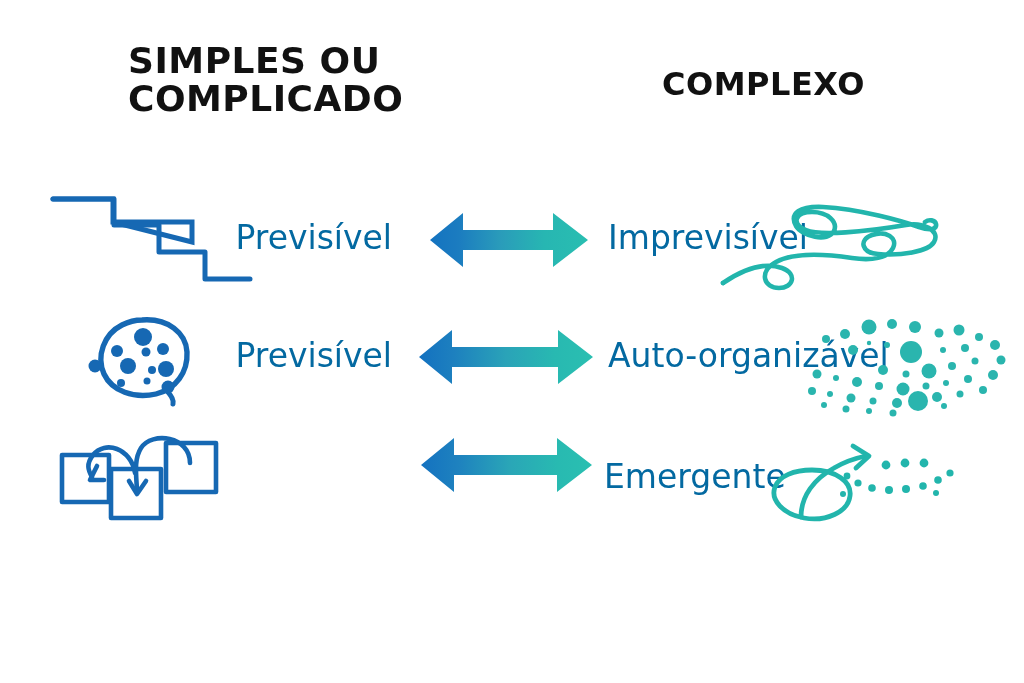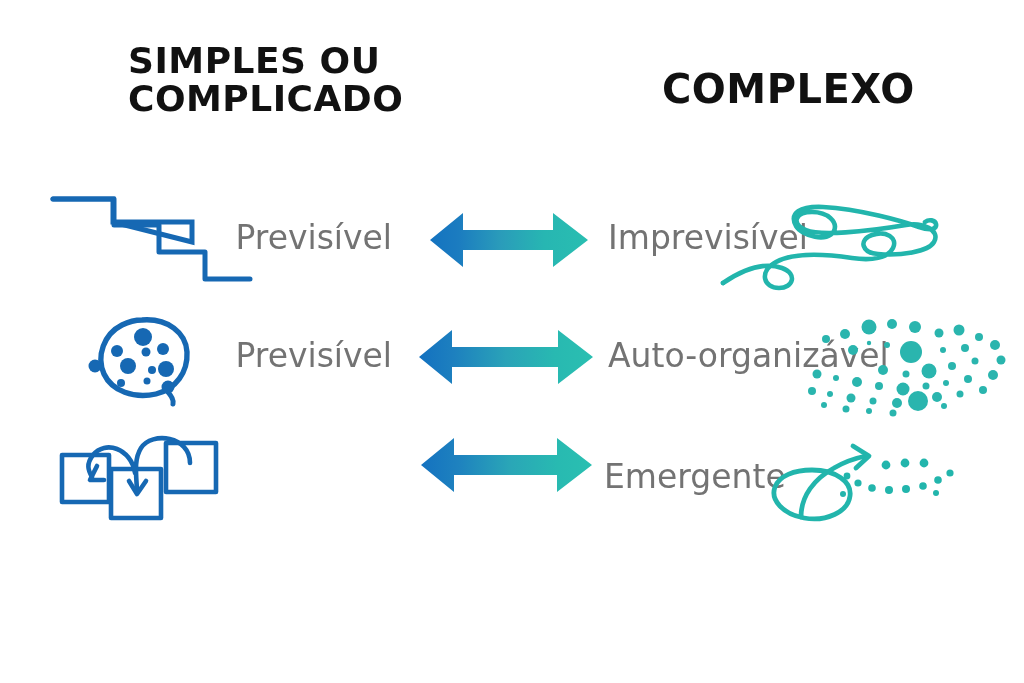--- a/index.html
+++ b/index.html
@@ -28,27 +28,27 @@
     text-transform: uppercase;
   }
   #heading-left {
     left: 128px;
     top: 42px;
     font-size: 36px;
   }
   #heading-right {
     left: 662px;
     top: 68px;
-    font-size: 40px;
+    font-size: 32px;
   }
 
   
   .row-label {
     position: absolute;
-    color: #737373;
+    color: #0369a1;
     font-family: "DejaVu Sans", sans-serif;
     font-size: 33px;
     font-weight: 400;
     white-space: nowrap;
   }
   .row-label.left  { text-align: right; }
   .row-label.right { text-align: left;  }
 
   
   #label-left-0  { left: 120px; width: 272px; top: 218px; }

